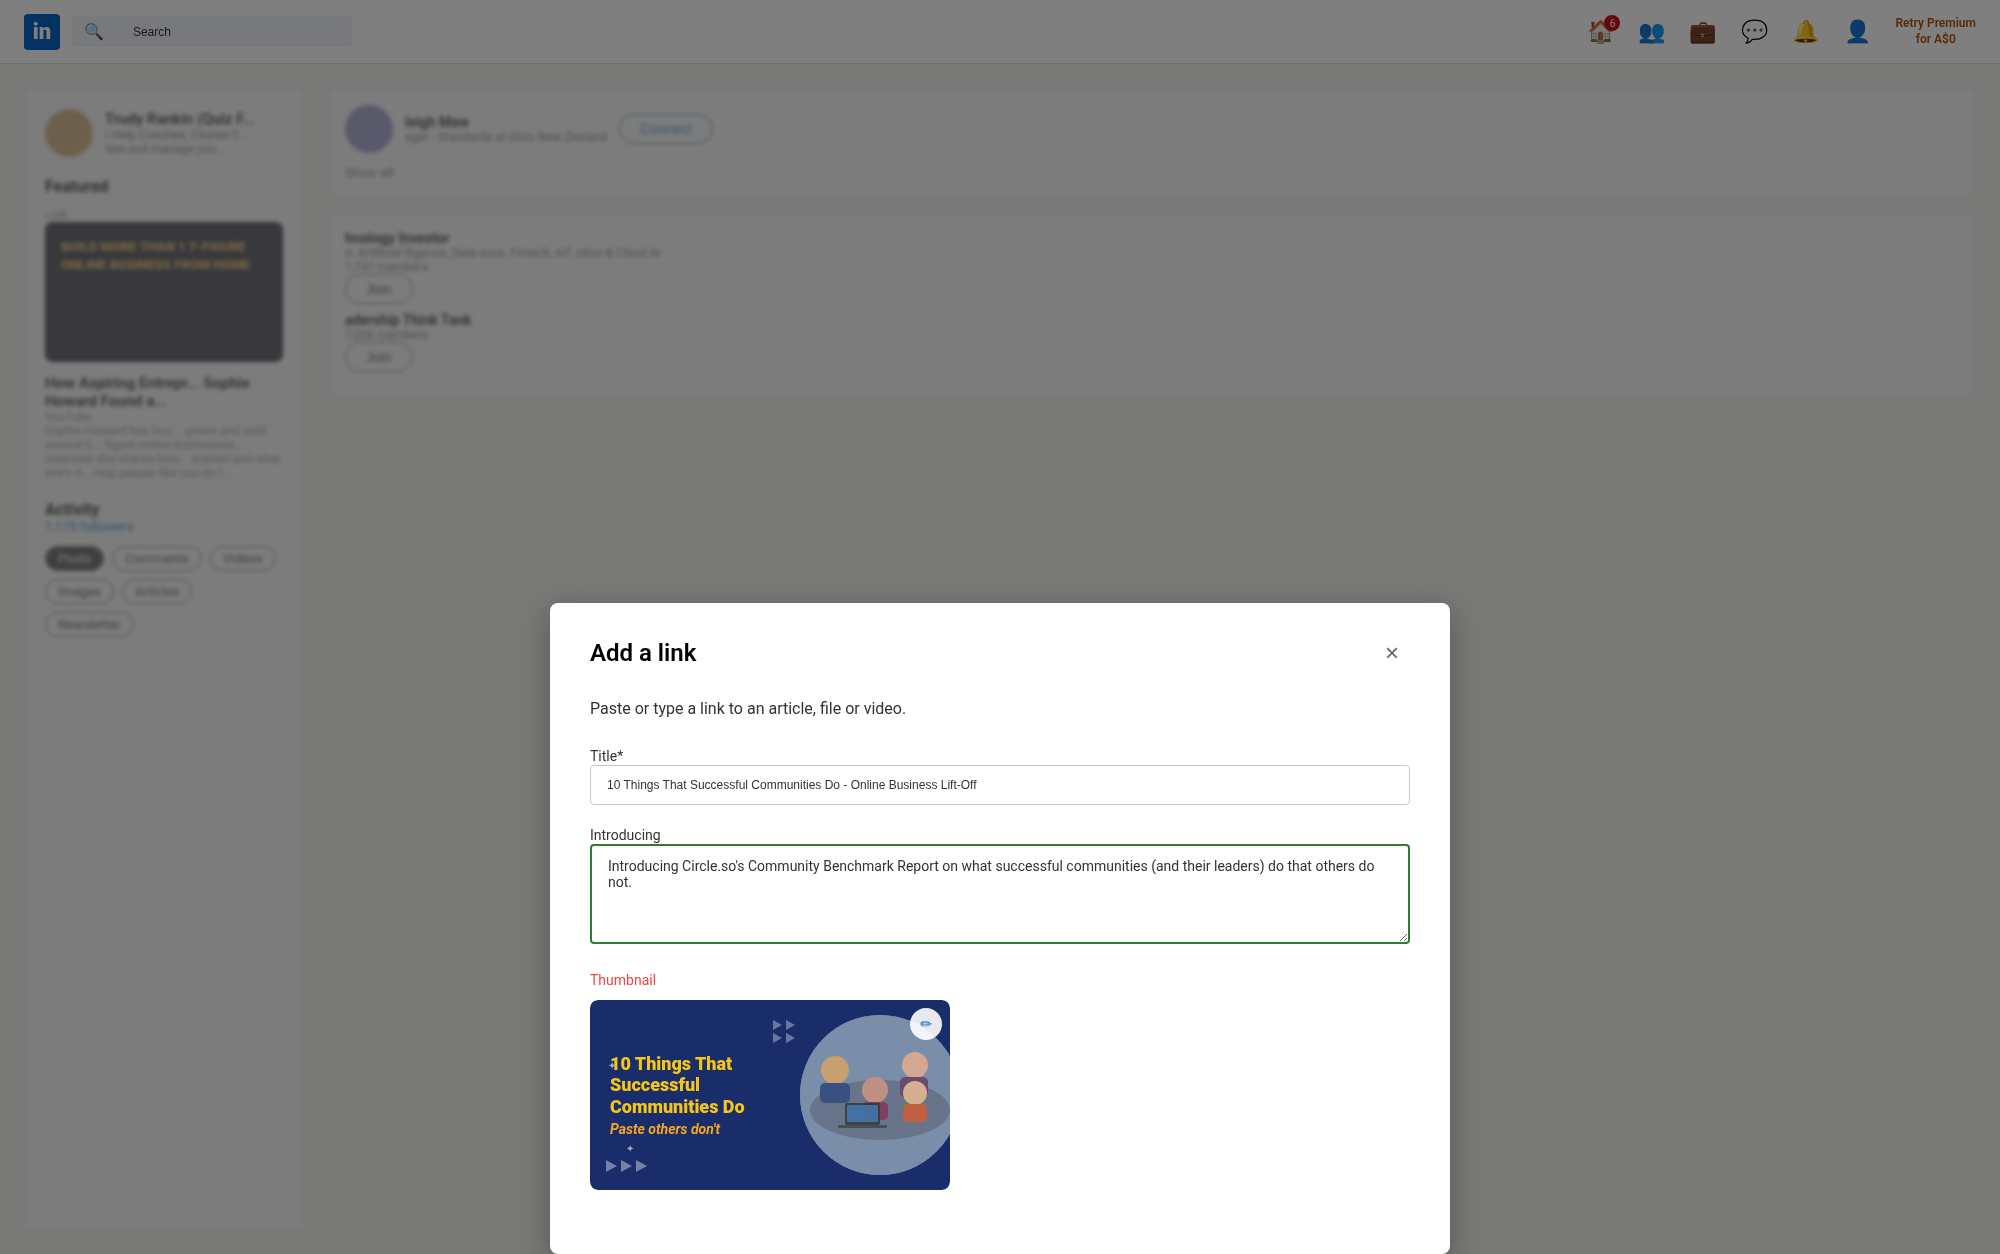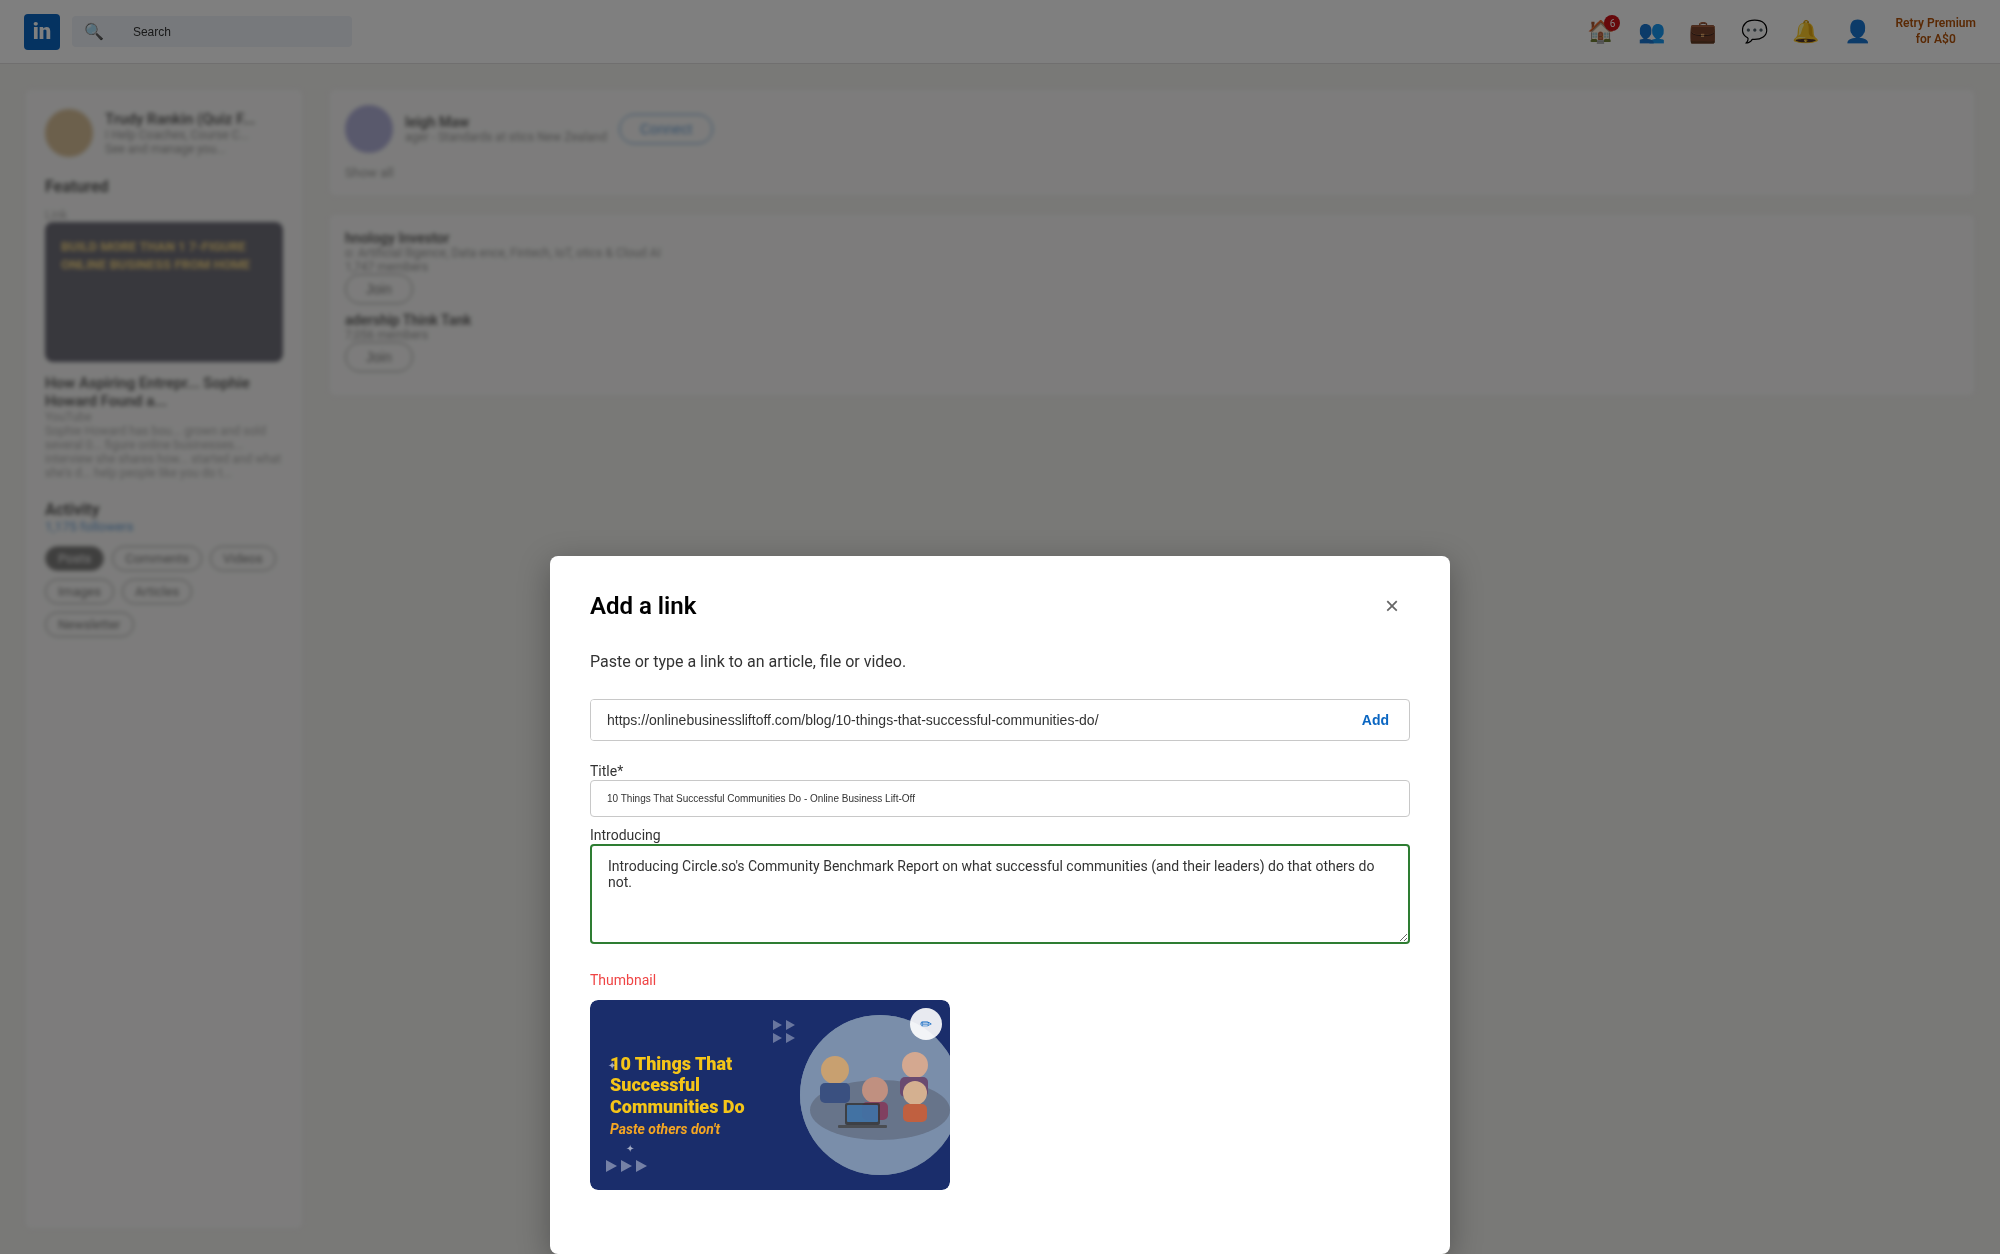--- a/index.html
+++ b/index.html
@@ -353,24 +353,24 @@
       font-size: 14px;
       color: #333;
       margin-bottom: 8px;
     }
 
     .title-input {
       width: 100%;
       border: 1px solid #c8c8c8;
       border-radius: 4px;
       padding: 12px 16px;
-      font-size: 10px;
+      font-size: 12px;
       color: #333;
       outline: none;
-      margin-bottom: 8px;
+      margin-bottom: 20px;
     }
 
     .desc-label {
       font-size: 14px;
       color: #333;
       margin-bottom: 8px;
     }
 
     .desc-textarea {
       width: 100%;
@@ -609,24 +609,20 @@
   <div class="modal">
 
     
     <div class="modal-header">
       <h2 class="modal-title">Add a link</h2>
       <button class="modal-close">×</button>
     </div>
 
     
     <p class="modal-subtitle">Paste or type a link to an article, file or video.</p>
-    <div class="url-row">
-      <input class="url-input" type="text" value="https://onlinebusinessliftoff.com/blog/10-things-that-successful-communities-do/" style="">
-      <button class="add-btn">Add</button>
-    </div>
 
     
     <label class="field-label">Title*</label>
     <input class="title-input" type="text" value="10 Things That Successful Communities Do - Online Business Lift-Off" style="">
 
     
     <label class="desc-label">Introducing</label>
     <textarea class="desc-textarea" style="">Introducing Circle.so's Community Benchmark Report on what successful communities (and their leaders) do that others do not.</textarea>
 
     

